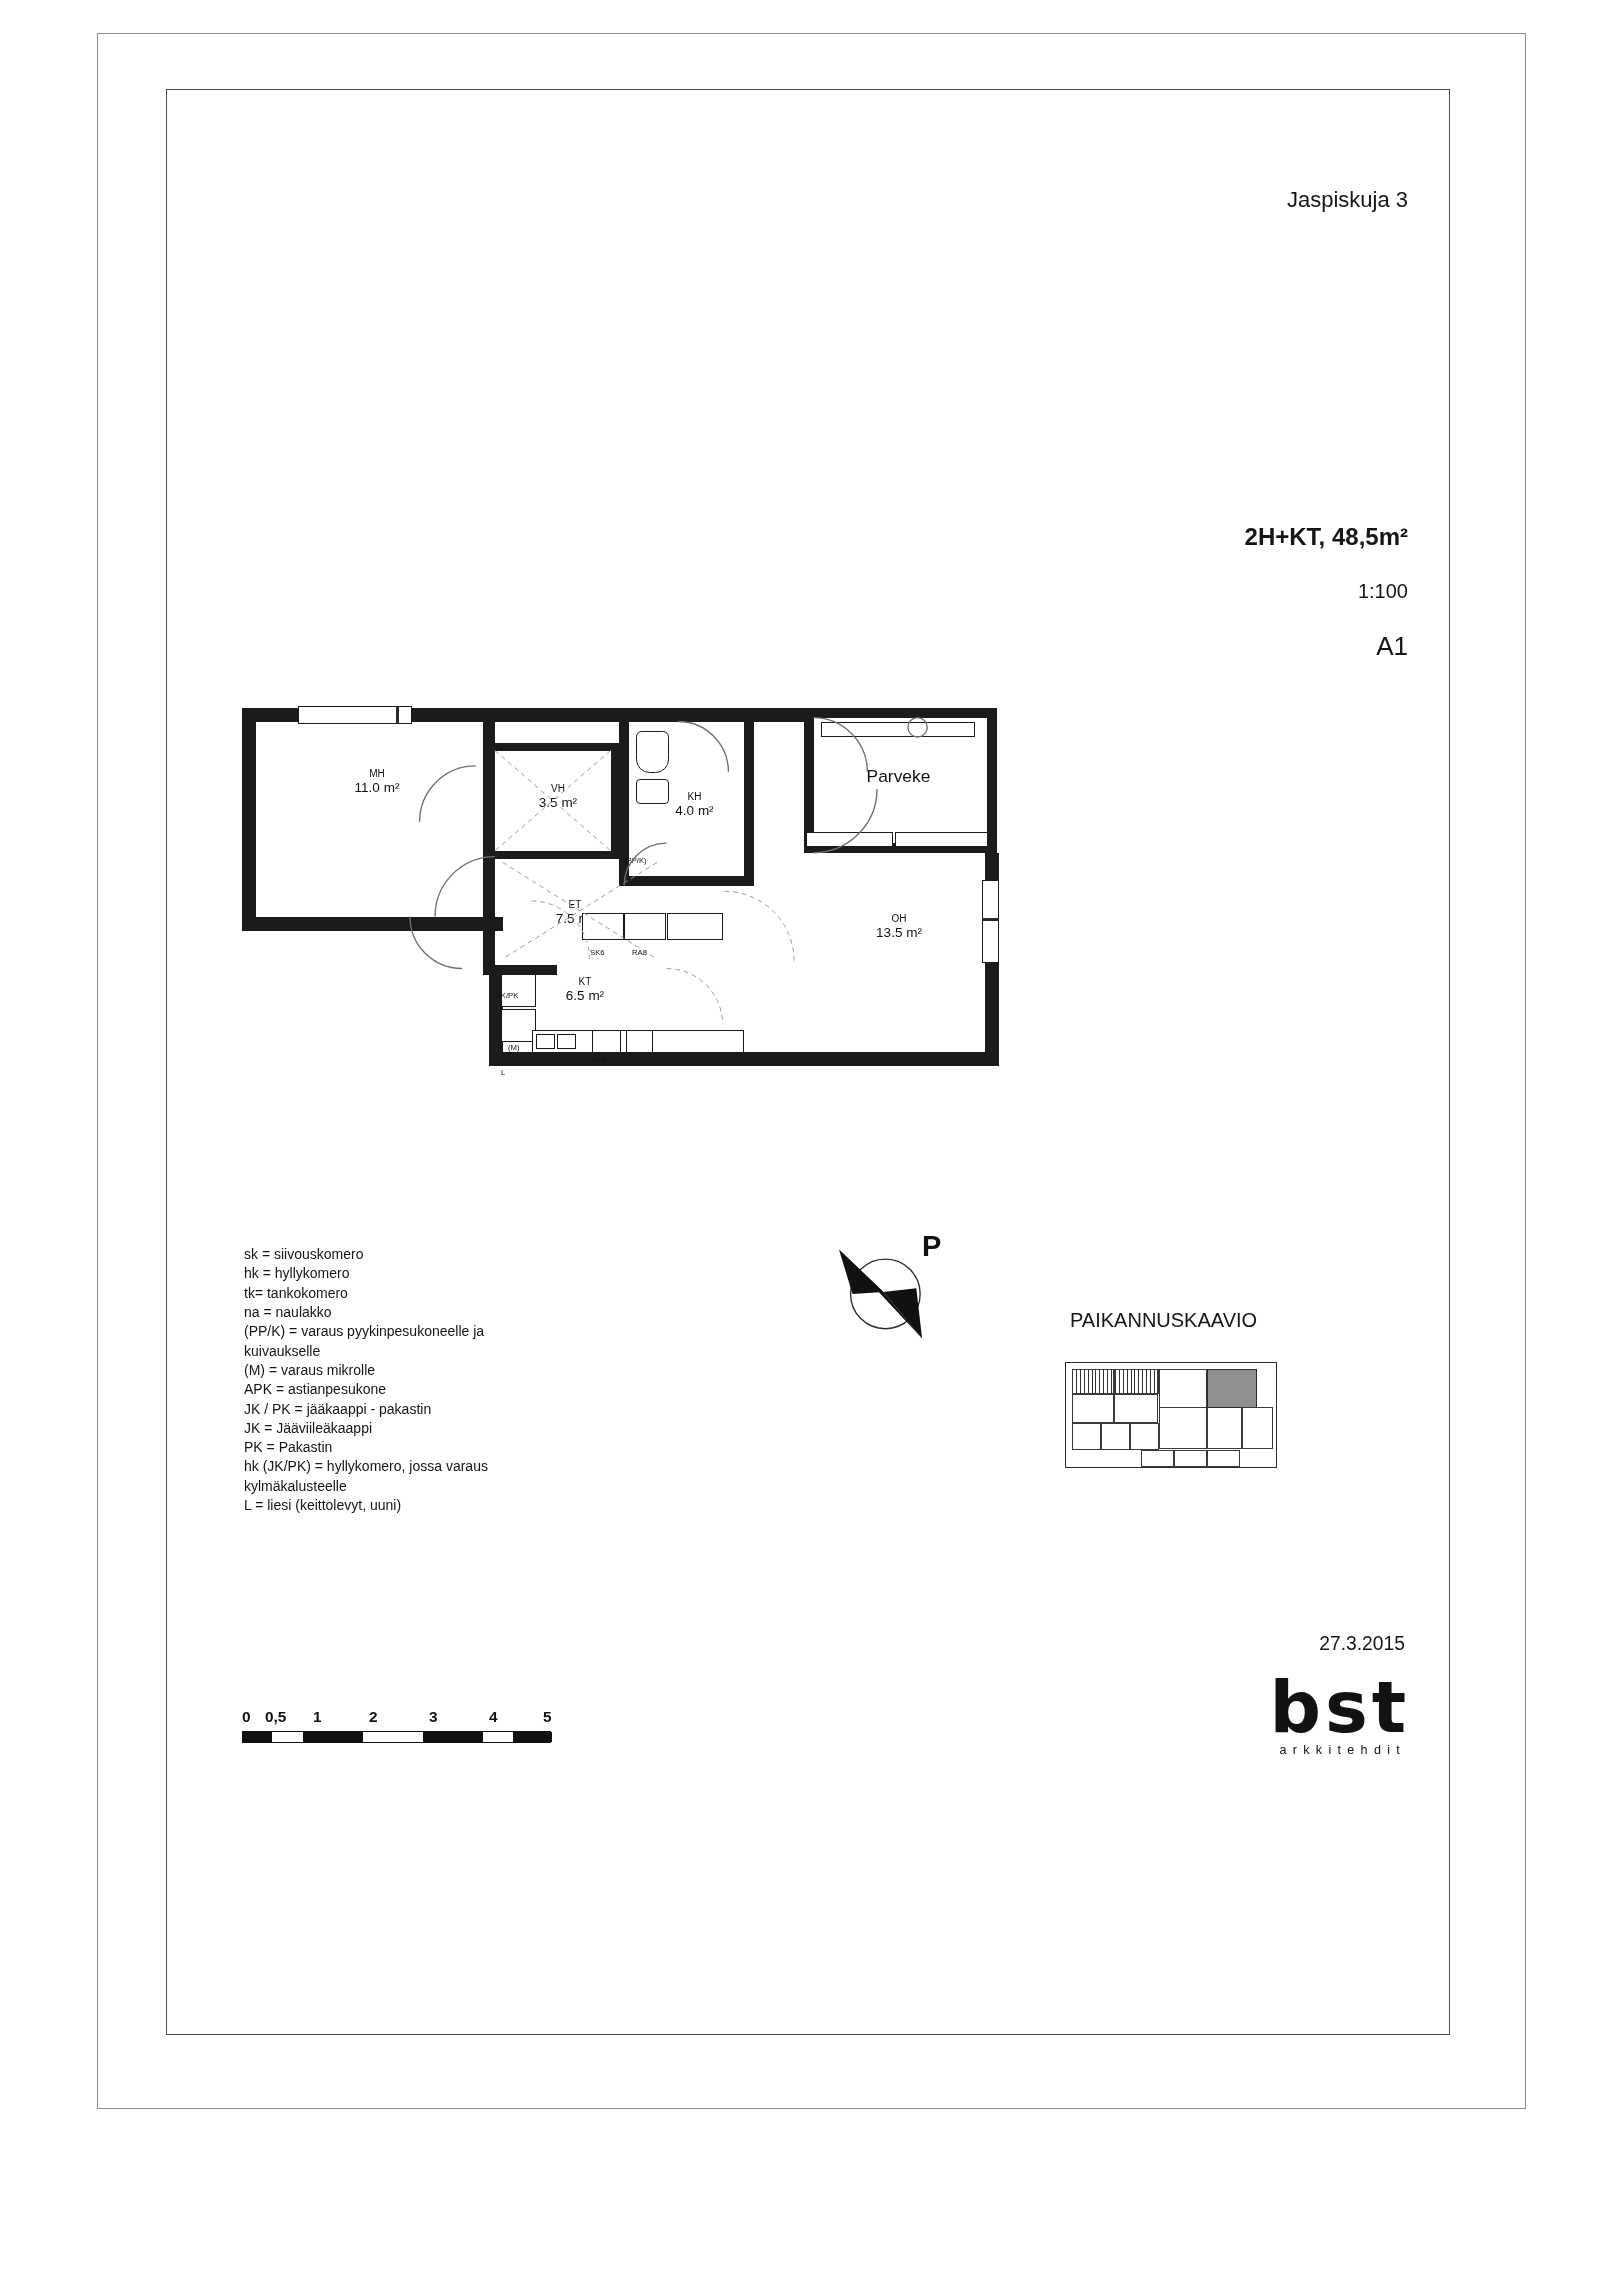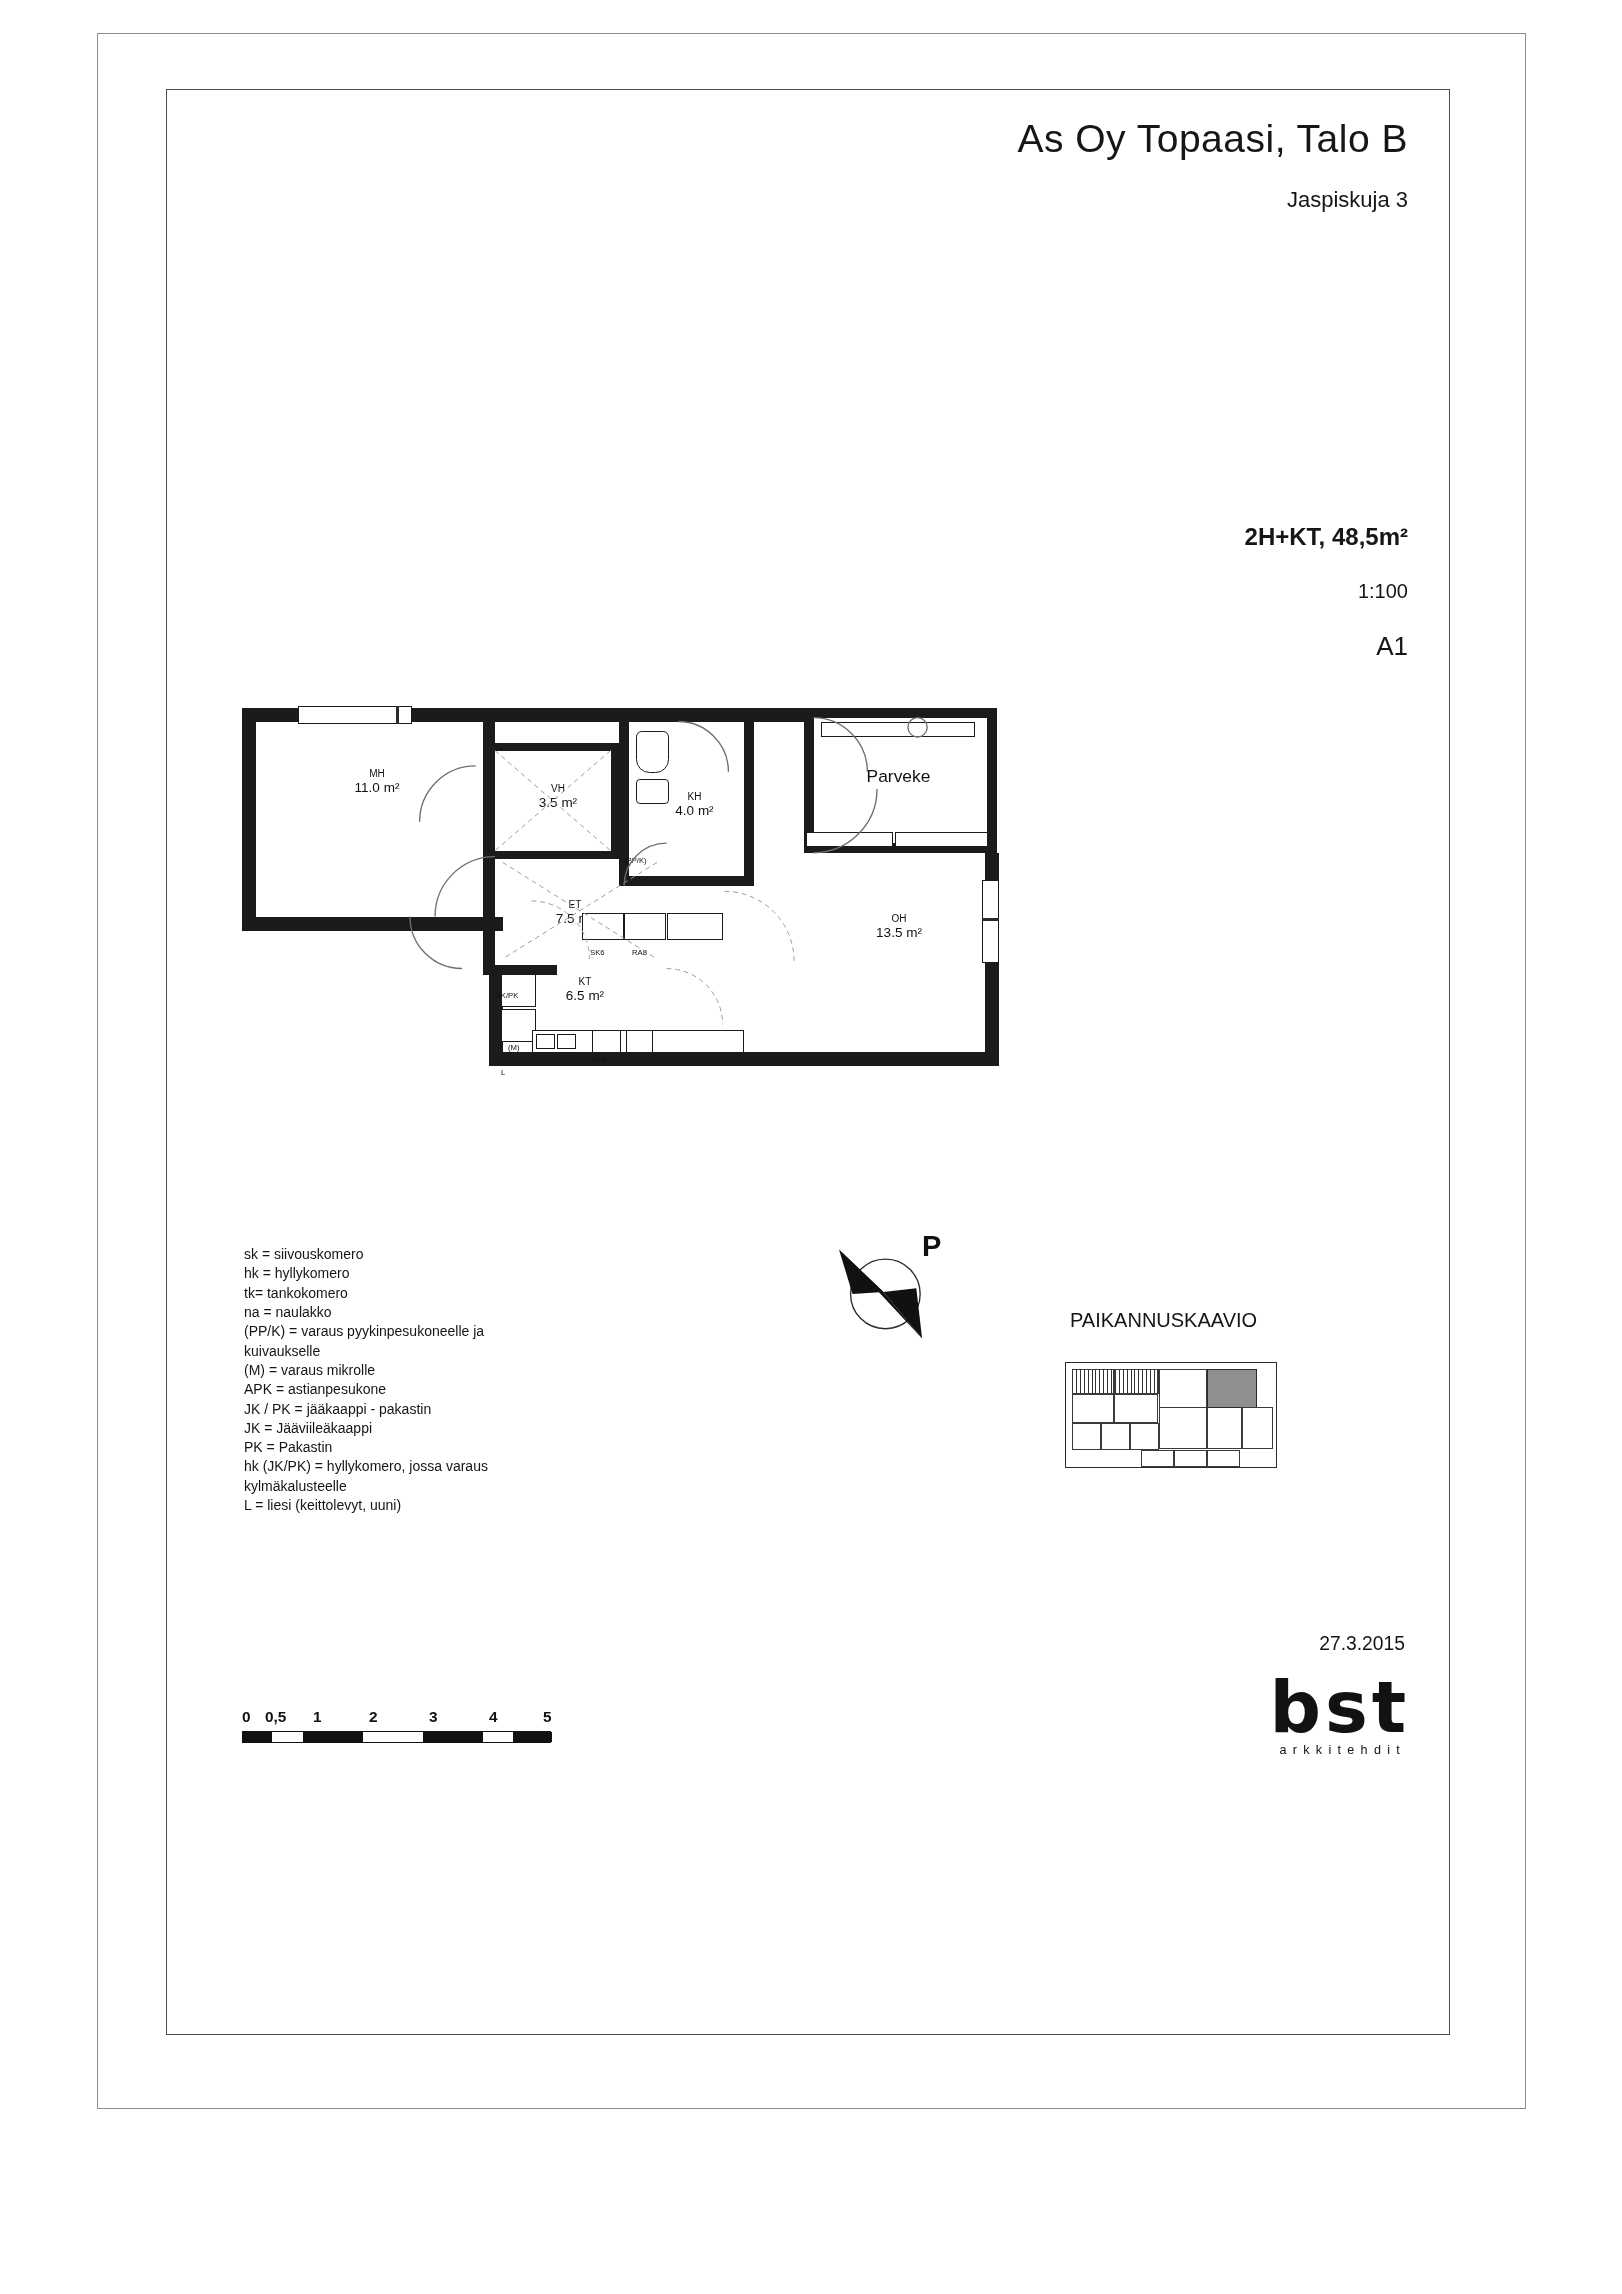--- a/index.html
+++ b/index.html
@@ -272,21 +272,20 @@
     display: block;
   }
 </style>
 </head>
 <body>
 
 <div class="outer-frame"></div>
 
 <div class="inner-frame">
 
-  <div class="title-main">As Oy Topaasi, Talo B</div>
   <div class="title-sub">Jaspiskuja 3</div>
 
   <div class="meta-type">2H+KT, 48,5m²</div>
   <div class="meta-scale">1:100</div>
   <div class="meta-code">A1</div>
 
   <div class="plan">
 
     <div class="wall" style="left:0px; top:0px; width:328px; height:13.5px;"></div>
     <div class="wall" style="left:0px; top:0px; width:13.5px; height:222px;"></div>

